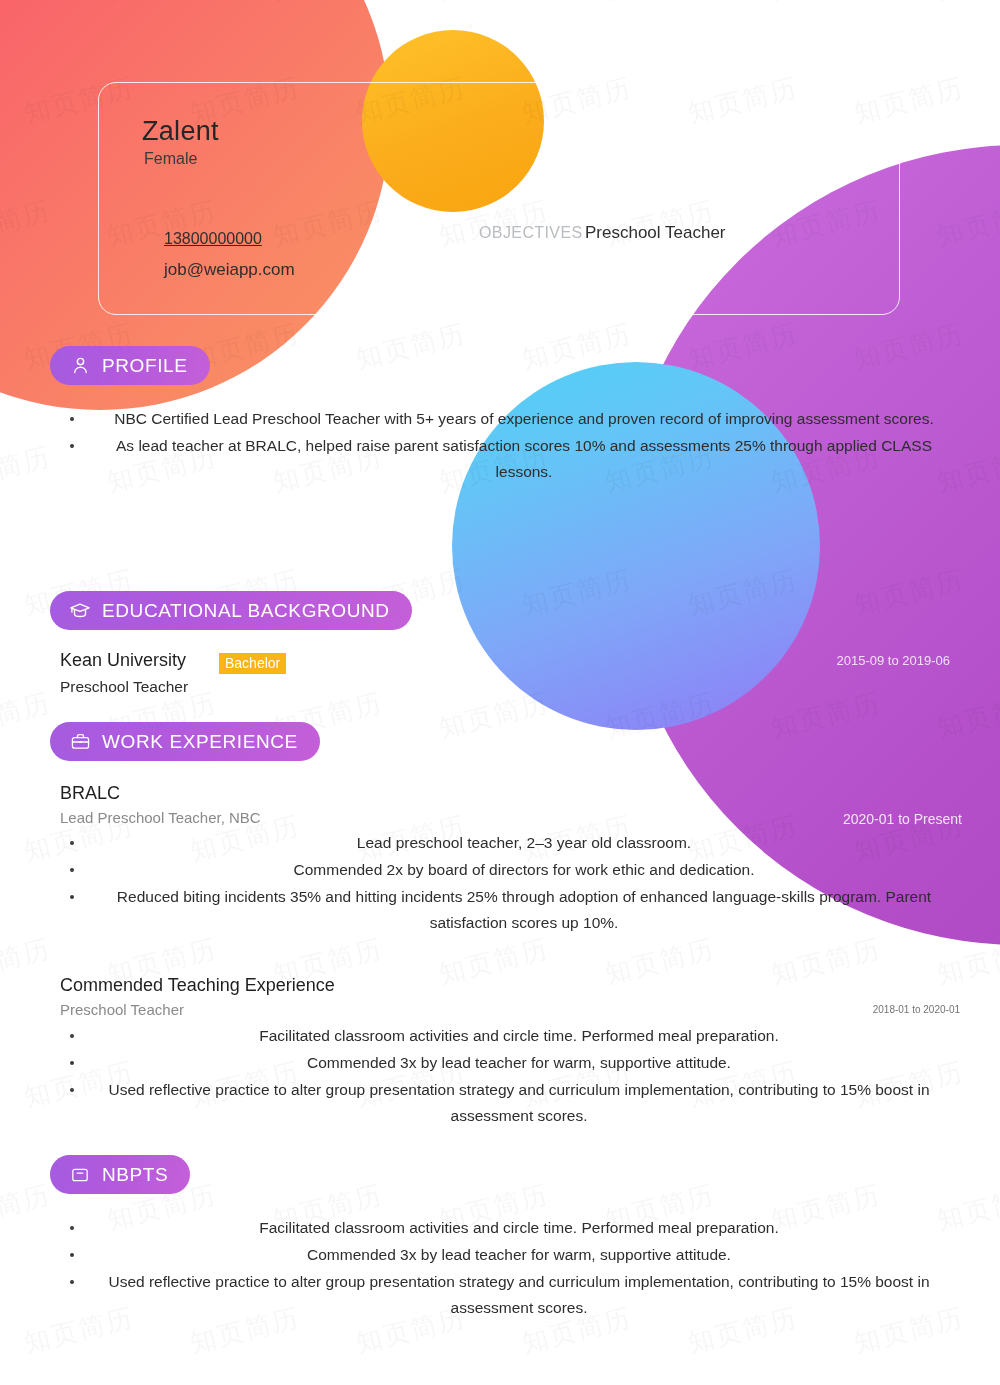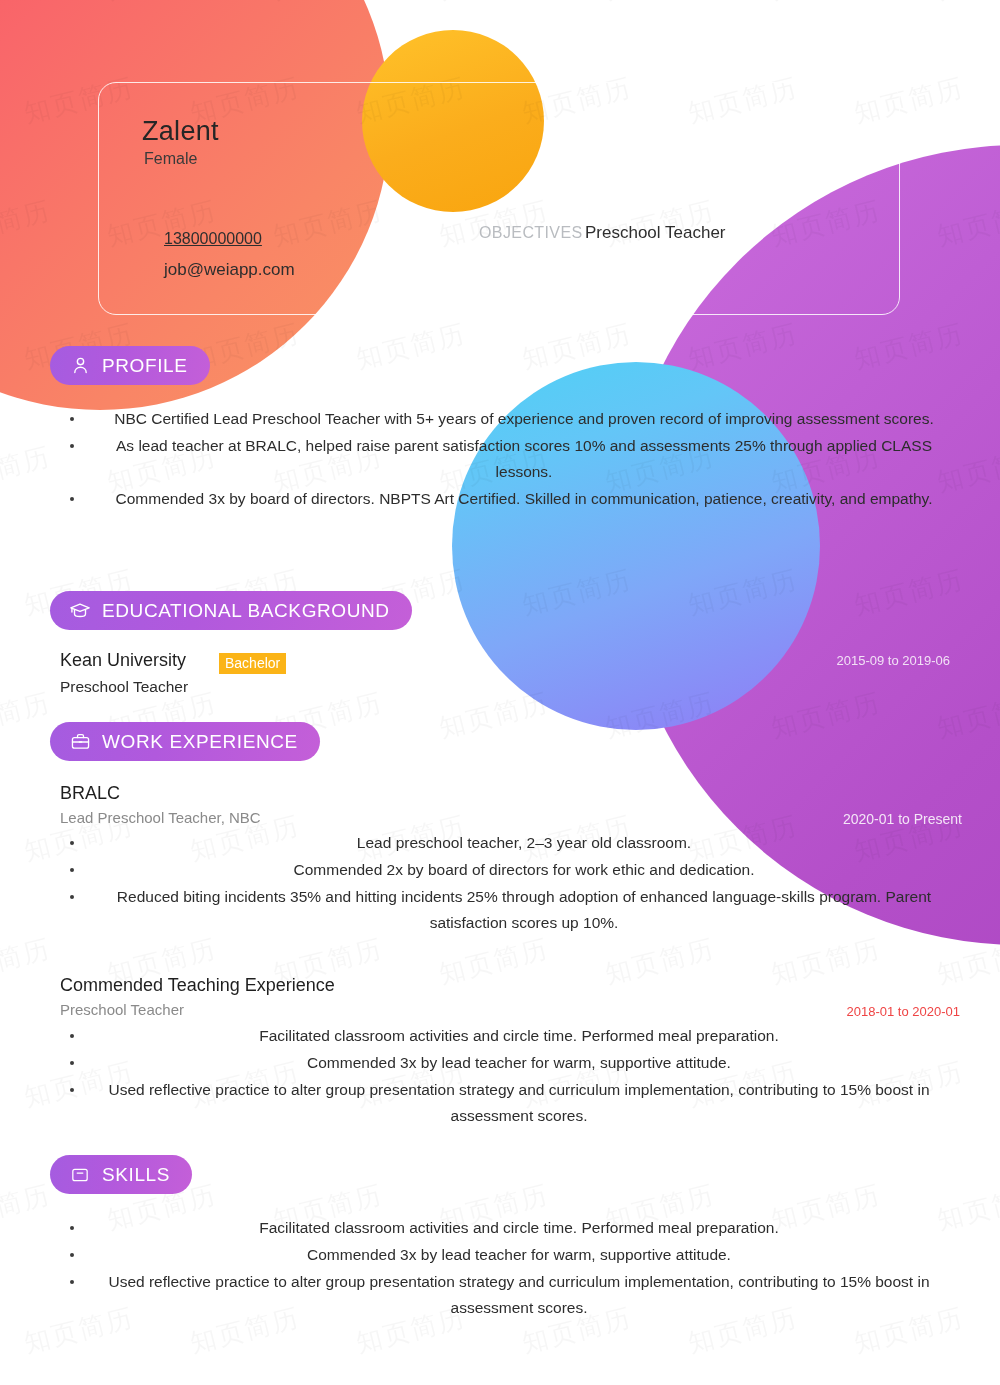--- a/index.html
+++ b/index.html
@@ -228,21 +228,21 @@
     font-size: 18px; color: #1f1f1f;
   }
   #work2-role {
     position: absolute;
     left: 60px; top: 1001px;
     font-size: 15px; color: #8a8a8a;
   }
   #work2-date {
     position: absolute;
     right: 40px; top: 1004px;
-    font-size: 13px; color: #ef4444;
+    font-size: 10px; color: #737373;
     white-space: nowrap;
   }
 </style>
 </head>
 <body>
 
 <div id="page">
 
   <div class="blob" id="blob-red"></div>
   <div class="blob" id="blob-orange"></div>
@@ -346,21 +346,20 @@
         <svg viewBox="0 0 24 24" width="21" height="21" fill="none" stroke="#ffffff" stroke-width="1.6" stroke-linecap="round" stroke-linejoin="round">
           <circle cx="12" cy="7.5" r="3.6"></circle>
           <path d="M5.5 20c0-3.6 2.9-6 6.5-6s6.5 2.4 6.5 6"></path>
         </svg>
       </span>
       <span class="badge-label">PROFILE</span>
     </div>
     <ul class="bullets" id="profile-bullets">
       <li>NBC Certified Lead Preschool Teacher with 5+ years of experience and proven record of improving assessment scores.</li>
       <li>As lead teacher at BRALC, helped raise parent satisfaction scores 10% and assessments 25% through applied CLASS lessons.</li>
-      <li>Commended 3x by board of directors. NBPTS Art Certified. Skilled in communication, patience, creativity, and empathy.</li>
     </ul>
 
     <div class="badge" id="badge-education">
       <span class="badge-icon">
         <svg viewBox="0 0 24 24" width="22" height="22" fill="none" stroke="#ffffff" stroke-width="1.5" stroke-linecap="round" stroke-linejoin="round">
           <path d="M2 8.5 12 4.5l10 4-10 4z"></path>
           <path d="M6 10.6v4.6c0 1.6 2.7 2.8 6 2.8s6-1.2 6-2.8v-4.6"></path>
           <path d="M3.2 9v4.2"></path>
         </svg>
       </span>
@@ -401,21 +400,21 @@
       <li>Used reflective practice to alter group presentation strategy and curriculum implementation, contributing to 15% boost in assessment scores.</li>
     </ul>
 
     <div class="badge" id="badge-skills">
       <span class="badge-icon">
         <svg viewBox="0 0 24 24" width="20" height="20" fill="none" stroke="#ffffff" stroke-width="1.5" stroke-linecap="round" stroke-linejoin="round">
           <rect x="3.4" y="5.2" width="17.2" height="13.6" rx="2.4"></rect>
           <path d="M8.6 9.6h6.8"></path>
         </svg>
       </span>
-      <span class="badge-label">SKILLS</span>
+      <span class="badge-label">NBPTS</span>
     </div>
     <ul class="bullets" id="skills-bullets">
       <li>Facilitated classroom activities and circle time. Performed meal preparation.</li>
       <li>Commended 3x by lead teacher for warm, supportive attitude.</li>
       <li>Used reflective practice to alter group presentation strategy and curriculum implementation, contributing to 15% boost in assessment scores.</li>
     </ul>
 
   </div>
 </div>
 

